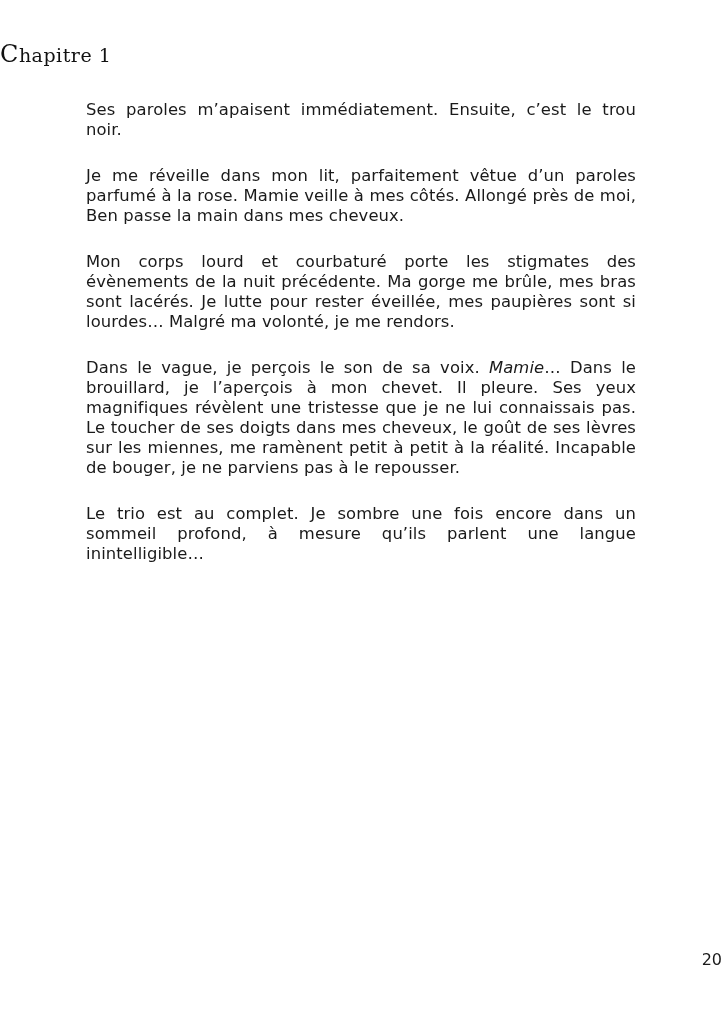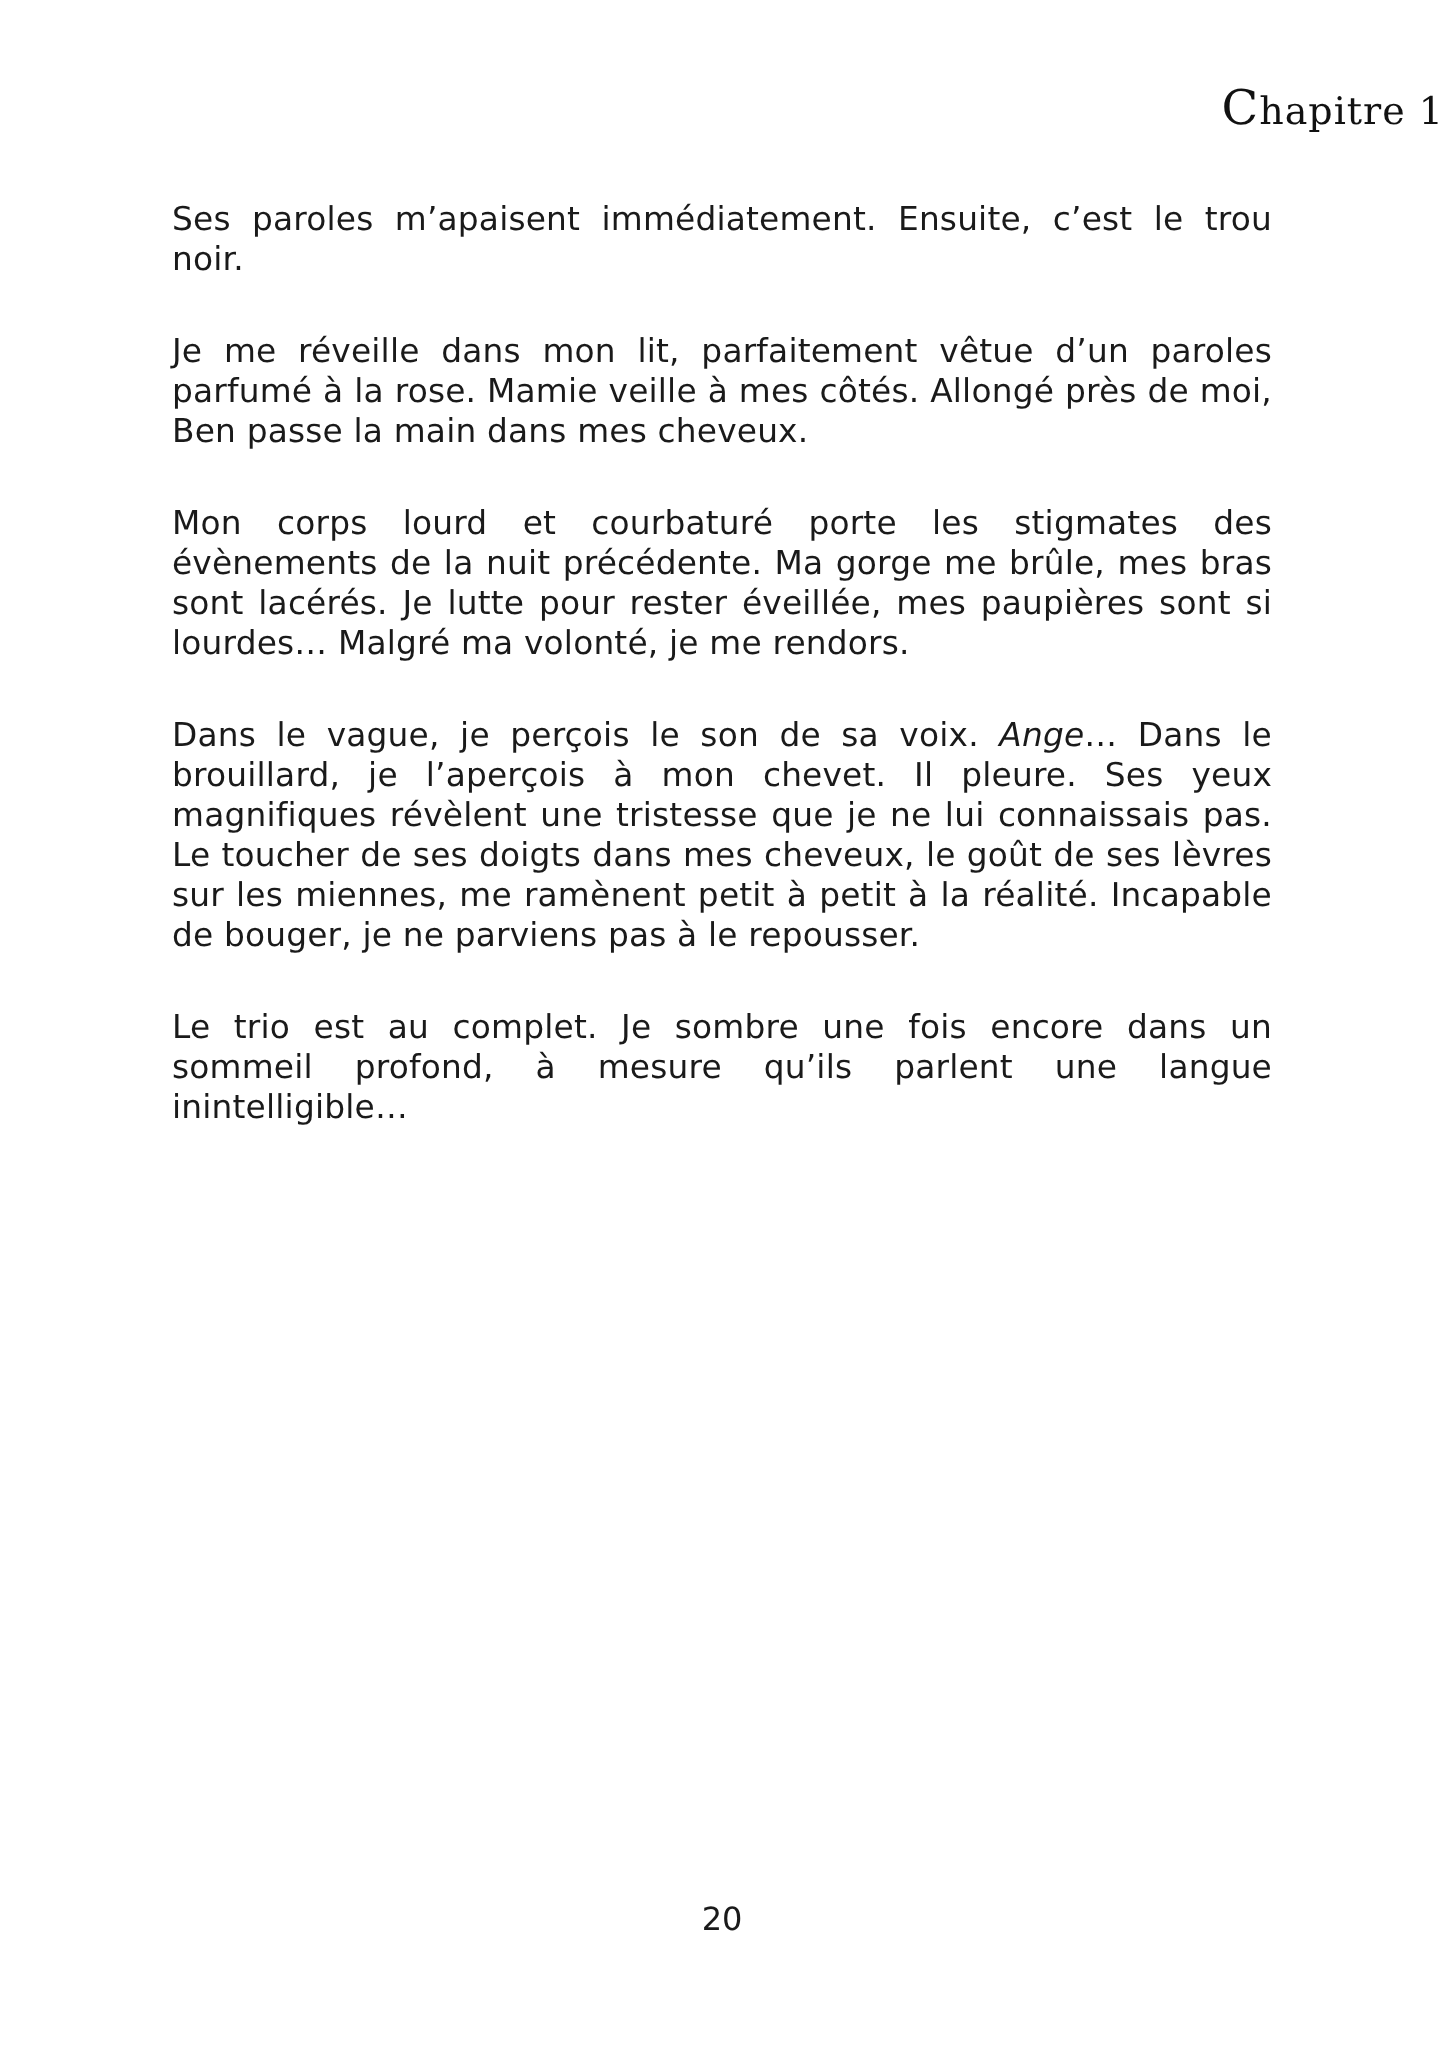--- a/index.html
+++ b/index.html
@@ -21,21 +21,21 @@
     top: 0;
     width: 722px;
     height: 1024px;
     box-sizing: border-box;
   }
   .chapter-heading {
     position: absolute;
     top: 40px;
     left: 0;
     width: 722px;
-    text-align: right;
+    text-align: left;
     font-family: "DejaVu Serif", serif;
     font-size: 19px;
     letter-spacing: 0.5px;
     color: #111111;
   }
   .chapter-heading .drop {
     font-size: 24px;
   }
   .body-text {
     position: absolute;
@@ -56,36 +56,36 @@
     margin-bottom: 0;
   }
   .para em {
     font-style: italic;
   }
   .page-number {
     position: absolute;
     top: 950px;
     left: 0;
     width: 722px;
-    text-align: center;
+    text-align: right;
     font-size: 16px;
     font-family: "DejaVu Sans", sans-serif;
     color: #1a1a1a;
   }
 </style>
 </head>
 <body>
 
 <div class="page">
 
   <div class="chapter-heading"><span class="drop">C</span>hapitre 1</div>
 
   <div class="body-text">
     <p class="para">Ses paroles m’apaisent immédiatement. Ensuite, c’est le trou noir.</p>
     <p class="para">Je me réveille dans mon lit, parfaitement vêtue d’un paroles parfumé à la rose. Mamie veille à mes côtés. Allongé près de moi, Ben passe la main dans mes cheveux.</p>
     <p class="para">Mon corps lourd et courbaturé porte les stigmates des évènements de la nuit précédente. Ma gorge me brûle, mes bras sont lacérés. Je lutte pour rester éveillée, mes paupières sont si lourdes… Malgré ma volonté, je me rendors.</p>
-    <p class="para">Dans le vague, je perçois le son de sa voix. <em>Ange</em>… Dans le brouillard, je l’aperçois à mon chevet. Il pleure. Ses yeux magnifiques révèlent une tristesse que je ne lui connaissais pas. Le toucher de ses doigts dans mes cheveux, le goût de ses lèvres sur les miennes, me ramènent petit à petit à la réalité. Incapable de bouger, je ne parviens pas à le repousser.</p>
+    <p class="para">Dans le vague, je perçois le son de sa voix. <em>Mamie</em>… Dans le brouillard, je l’aperçois à mon chevet. Il pleure. Ses yeux magnifiques révèlent une tristesse que je ne lui connaissais pas. Le toucher de ses doigts dans mes cheveux, le goût de ses lèvres sur les miennes, me ramènent petit à petit à la réalité. Incapable de bouger, je ne parviens pas à le repousser.</p>
     <p class="para">Le trio est au complet. Je sombre une fois encore dans un sommeil profond, à mesure qu’ils parlent une langue inintelligible…</p>
   </div>
 
   <div class="page-number">20</div>
 
 </div>
 
 </body></html>

